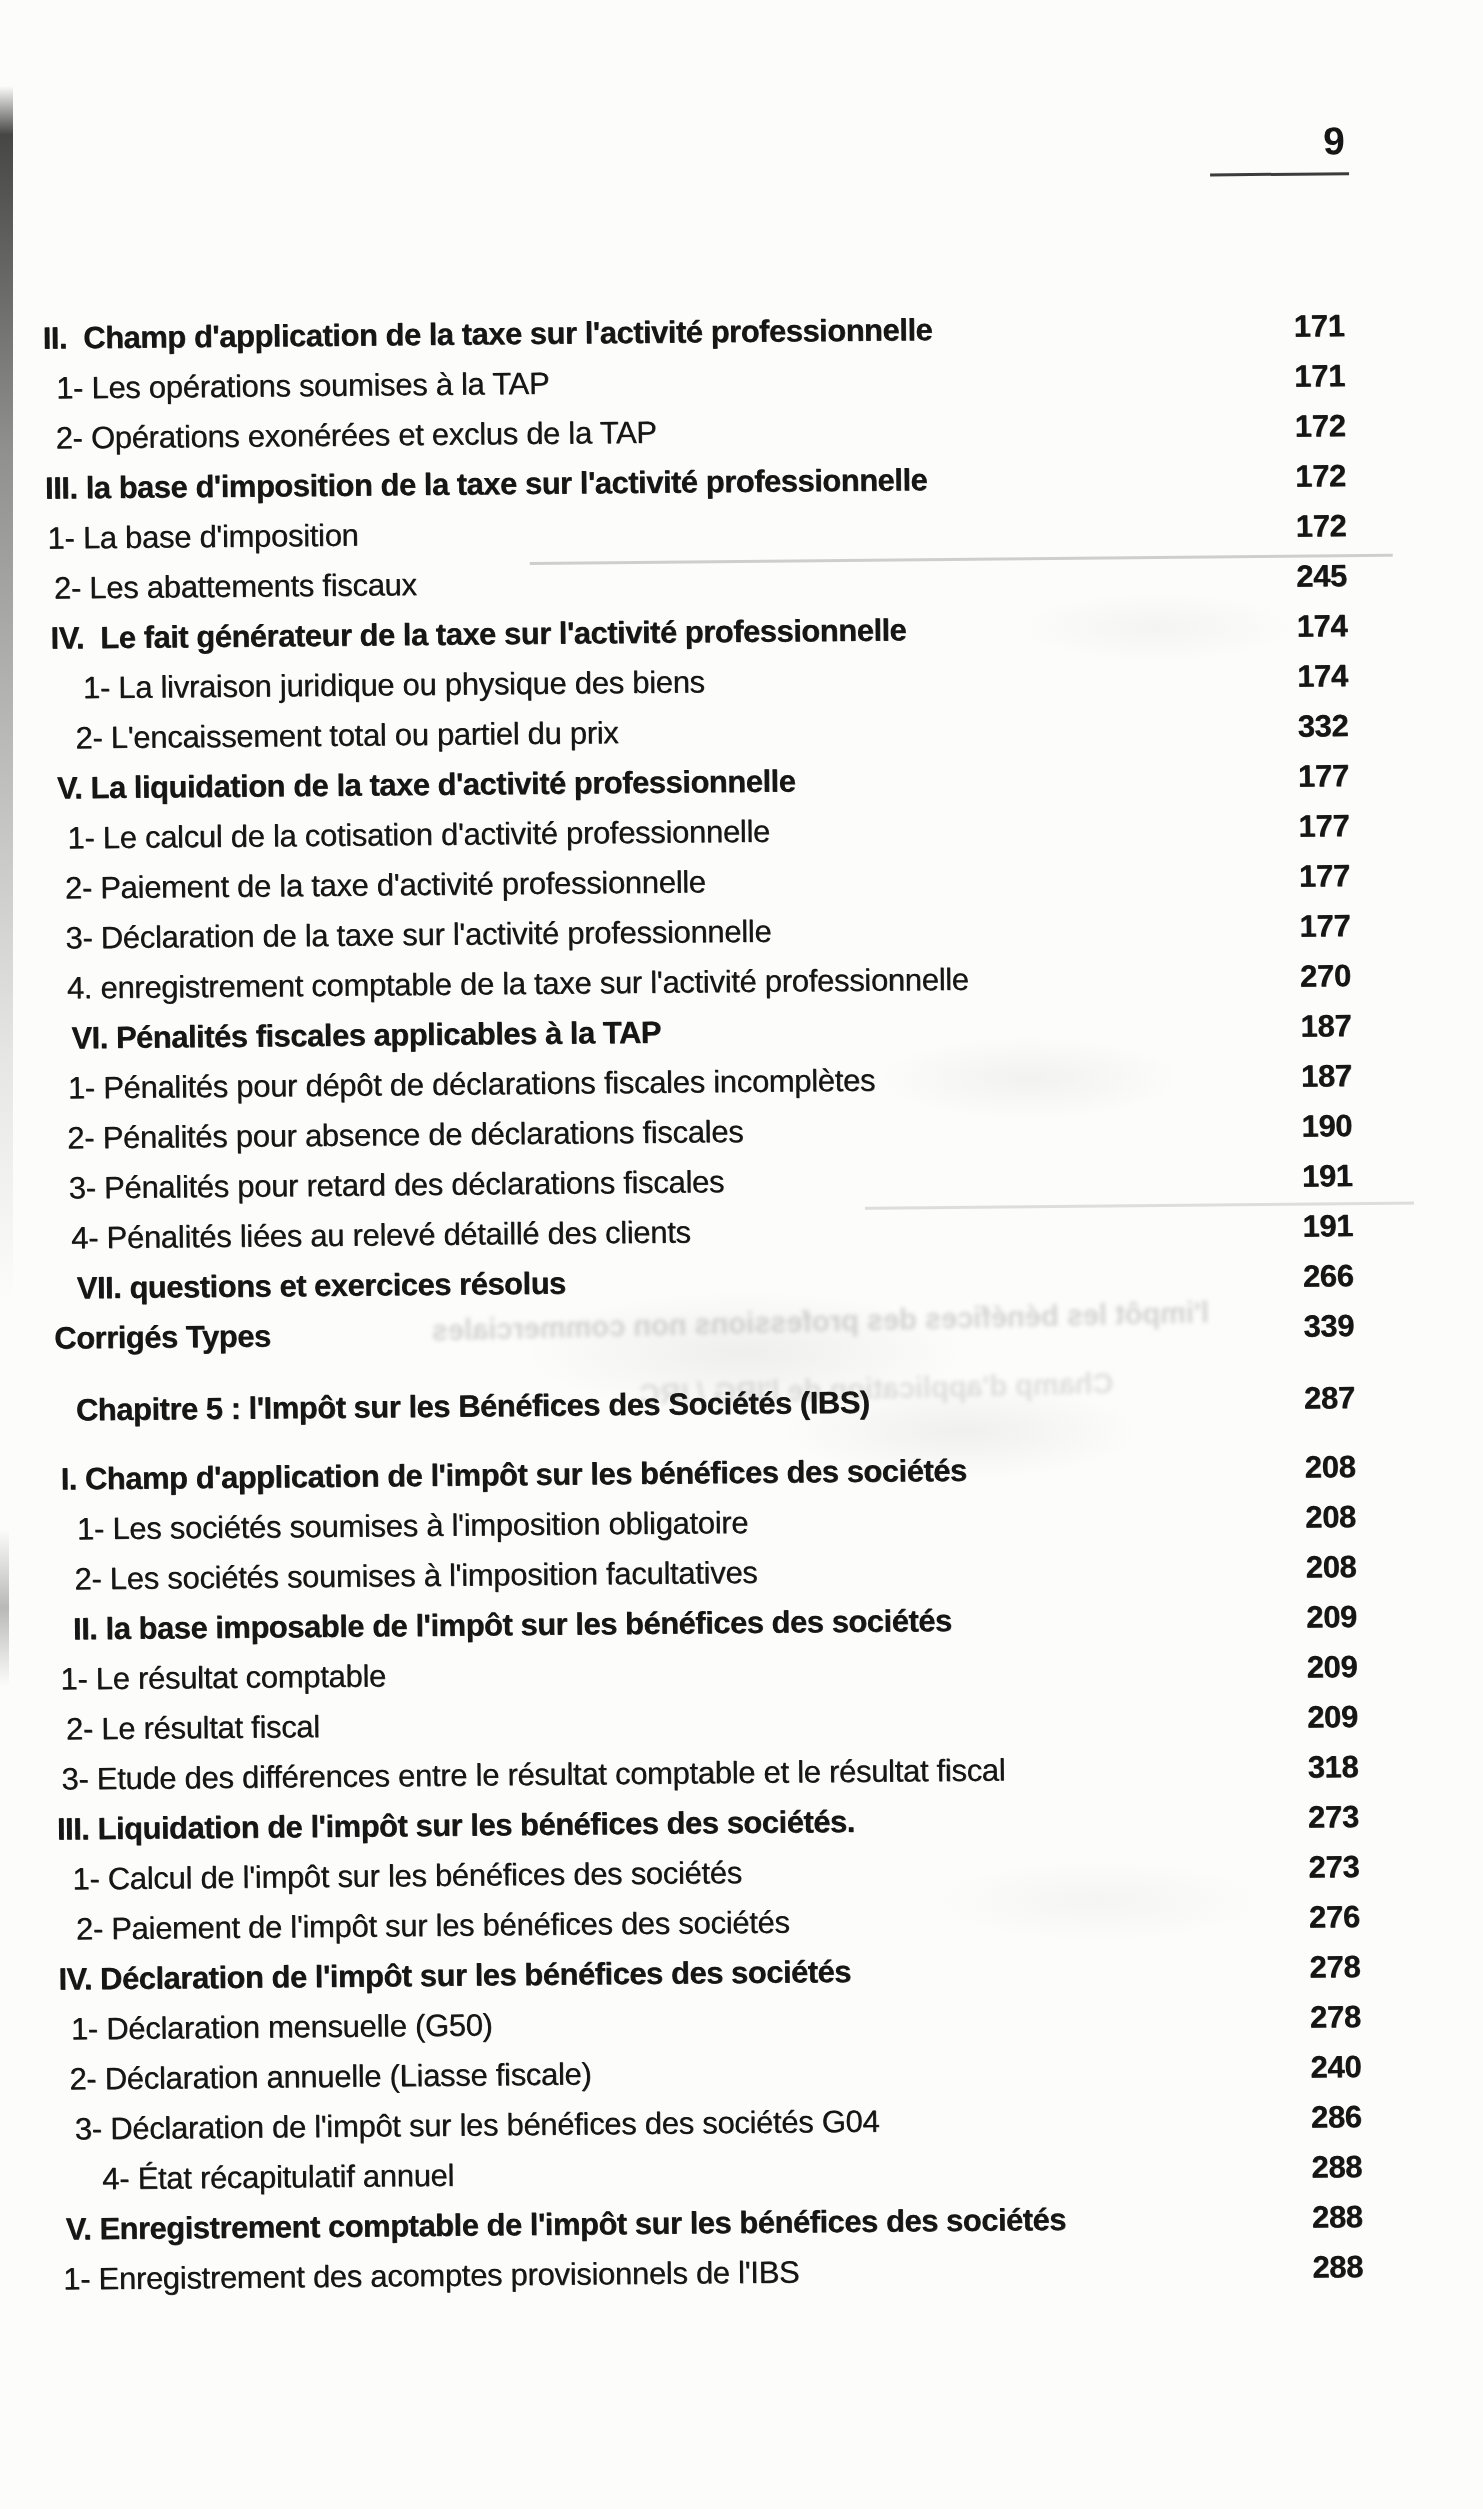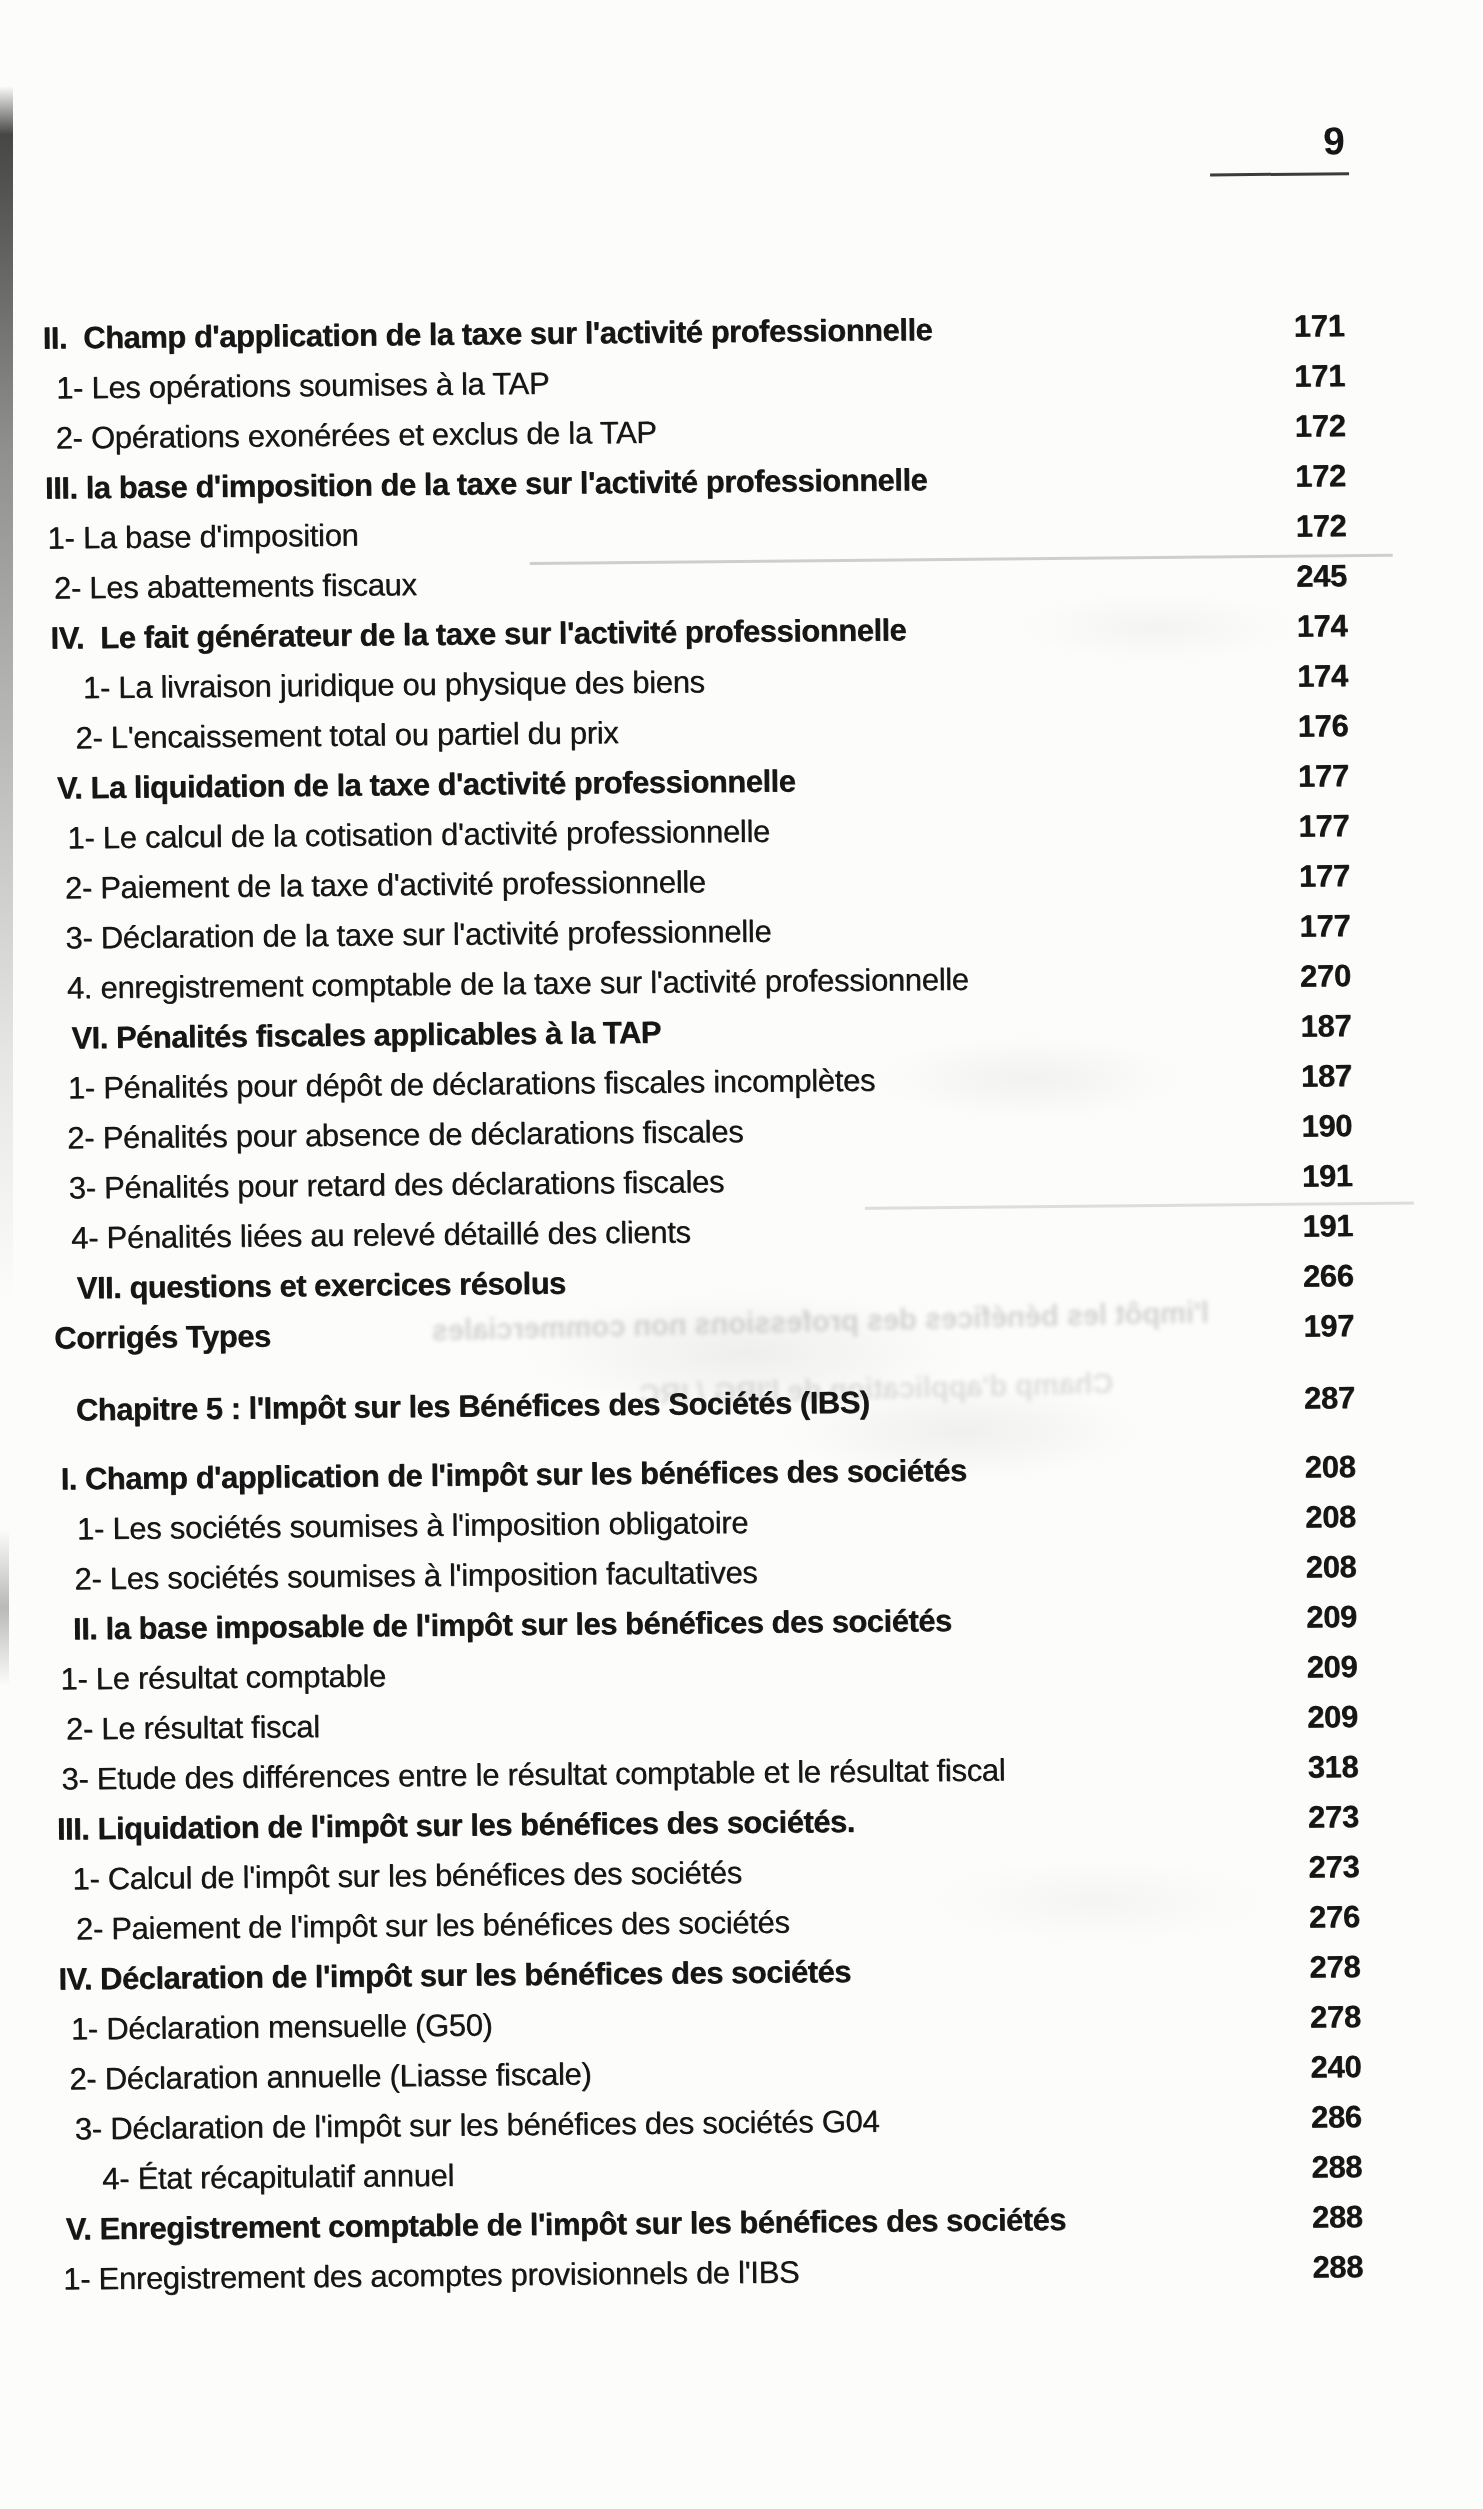--- a/index.html
+++ b/index.html
@@ -114,21 +114,21 @@
         <div class="row bold">
           <span class="lab" style="padding-left: 54px;">IV.  Le fait générateur de la taxe sur l'activité professionnelle</span>
           <span class="num">174</span>
         </div>
         <div class="row">
           <span class="lab" style="padding-left: 86px;">1- La livraison juridique ou physique des biens</span>
           <span class="num">174</span>
         </div>
         <div class="row">
           <span class="lab" style="padding-left: 78px;">2- L'encaissement total ou partiel du prix</span>
-          <span class="num">176</span>
+          <span class="num">332</span>
         </div>
         <div class="row bold">
           <span class="lab" style="padding-left: 59px;">V. La liquidation de la taxe d'activité professionnelle</span>
           <span class="num">177</span>
         </div>
         <div class="row">
           <span class="lab" style="padding-left: 69px;">1- Le calcul de la cotisation d'activité professionnelle</span>
           <span class="num">177</span>
         </div>
         <div class="row">
@@ -162,21 +162,21 @@
         <div class="row">
           <span class="lab" style="padding-left: 69px;">4- Pénalités liées au relevé détaillé des clients</span>
           <span class="num">191</span>
         </div>
         <div class="row bold">
           <span class="lab" style="padding-left: 74px;">VII. questions et exercices résolus</span>
           <span class="num">266</span>
         </div>
         <div class="row bold">
           <span class="lab" style="padding-left: 51px;">Corrigés Types</span>
-          <span class="num">197</span>
+          <span class="num">339</span>
         </div>
         <div class="row bold" style="margin-top: 21.6px;">
           <span class="lab" style="padding-left: 72px;">Chapitre 5 : l'Impôt sur les Bénéfices des Sociétés (IBS)</span>
           <span class="num">287</span>
         </div>
         <div class="row bold" style="margin-top: 19.6px;">
           <span class="lab" style="padding-left: 56px;">I. Champ d'application de l'impôt sur les bénéfices des sociétés</span>
           <span class="num">208</span>
         </div>
         <div class="row">

